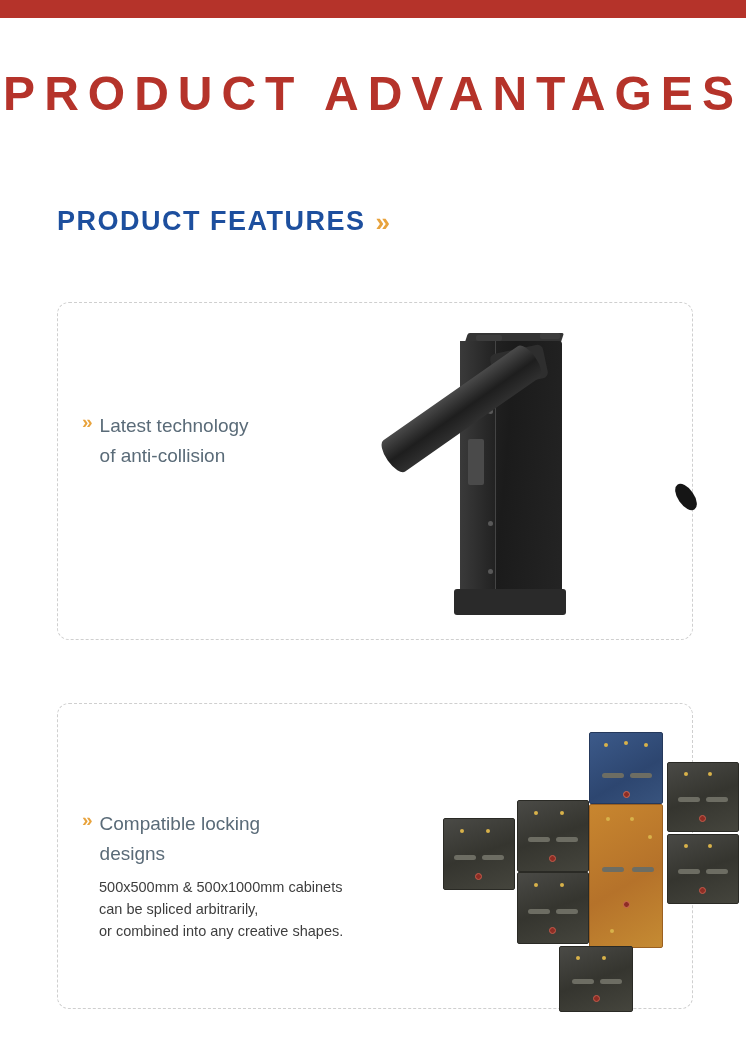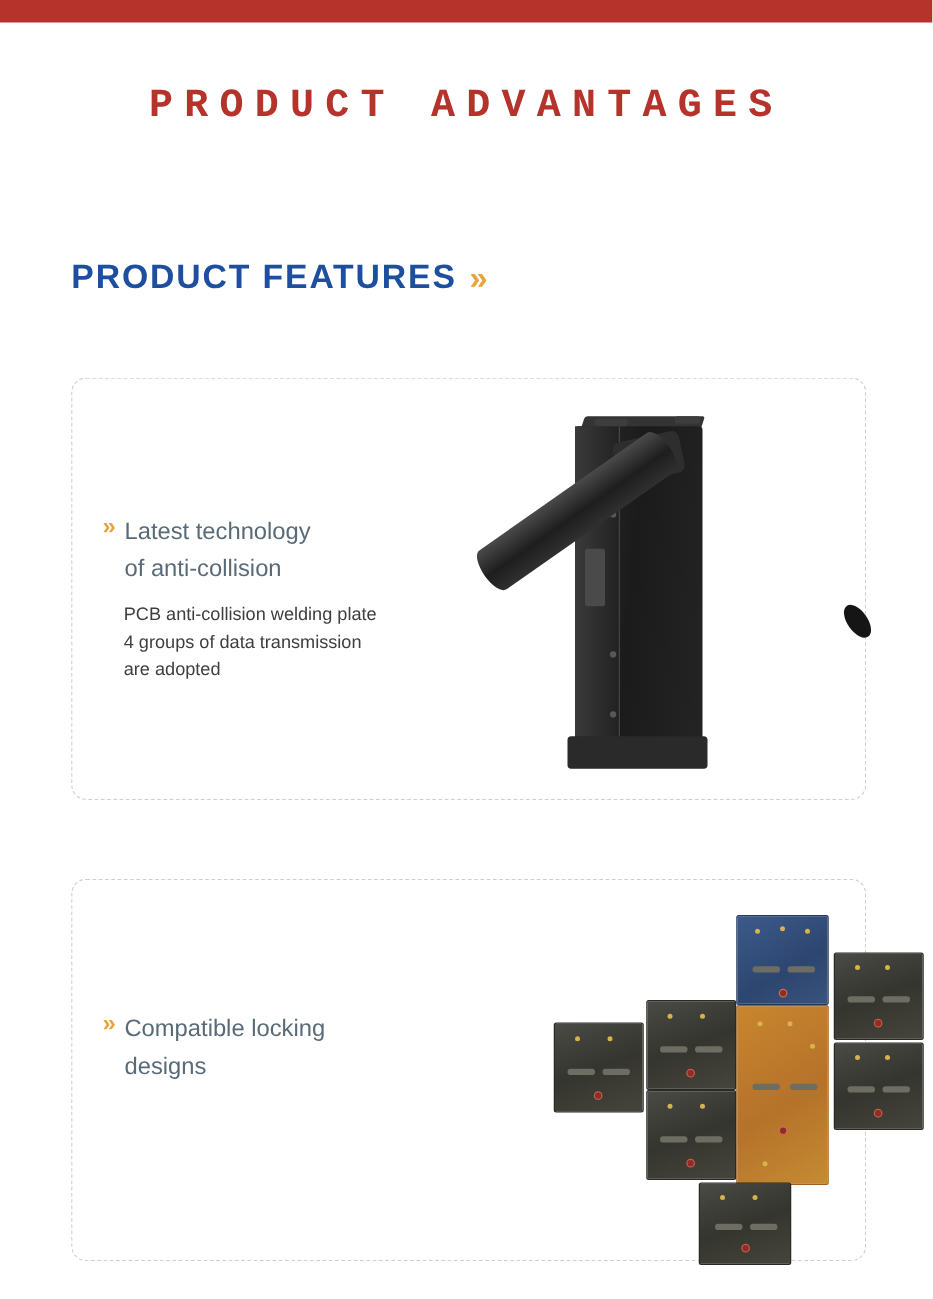--- a/index.html
+++ b/index.html
@@ -22,26 +22,25 @@
     width: 746px;
     height: 18px;
     background: #b5332a;
   }
   .main-title {
     position: absolute;
     top: 66px;
     left: 0;
     width: 746px;
     text-align: center;
-    font-size: 32px;
+    font-size: 48px;
     font-weight: bold;
     letter-spacing: 9px;
     color: #b5332a;
     white-space: nowrap;
-    font-family: Liberation Mono, monospace;
   }
   .section-heading {
     position: absolute;
     top: 206px;
     left: 57px;
     display: flex;
     align-items: center;
     gap: 10px;
     text-align: right;
   }
@@ -248,23 +247,20 @@
   </div>
 
   <div class="card" id="card1">
 
     <div class="feature-title" id="f1-title">
       <span class="chev">»</span>
       <span class="ftxt">Latest technology
 of anti-collision</span>
     </div>
 
-    <div class="feature-body" id="f1-body">PCB anti-collision welding plate
-4 groups of data transmission
-are adopted</div>
 
     <div class="art1">
       <div class="mod-top"></div>
       <div class="mod-body"></div>
       <div class="mod-face"></div>
       <div class="mod-notch n1"></div>
       <div class="mod-notch n2"></div>
       <div class="side-slot"></div>
       <div class="screw s1"></div>
       <div class="screw s2"></div>
@@ -277,20 +273,23 @@
   </div>
 
   <div class="card" id="card2">
 
     <div class="feature-title" id="f2-title">
       <span class="chev">»</span>
       <span class="ftxt">Compatible locking
 designs</span>
     </div>
 
+    <div class="feature-body" id="f2-body">500x500mm &amp; 500x1000mm cabinets
+can be spliced arbitrarily,
+or combined into any creative shapes.</div>
 
     <div class="art2">
 
       <div class="cab cab-blue" style="left:206px; top:12px; width:74px; height:72px;">
         <div class="pin" style="left:14px; top:10px;"></div>
         <div class="pin" style="left:34px; top:8px;"></div>
         <div class="pin" style="left:54px; top:10px;"></div>
         <div class="handle" style="left:12px; top:40px;"></div>
         <div class="handle" style="left:40px; top:40px;"></div>
         <div class="dot" style="left:33px; top:58px;"></div>

